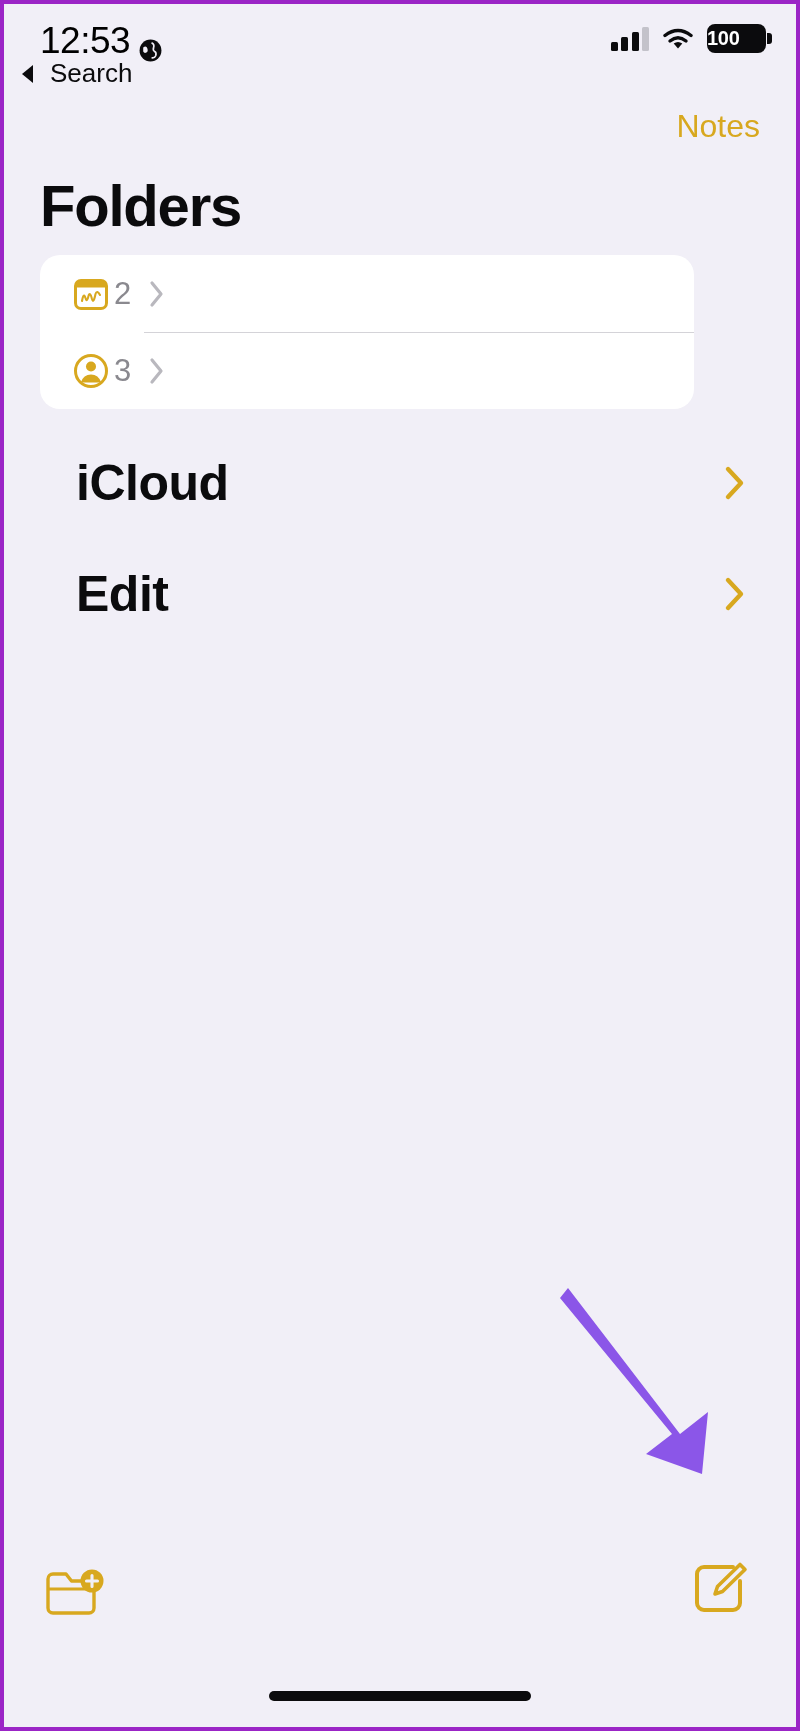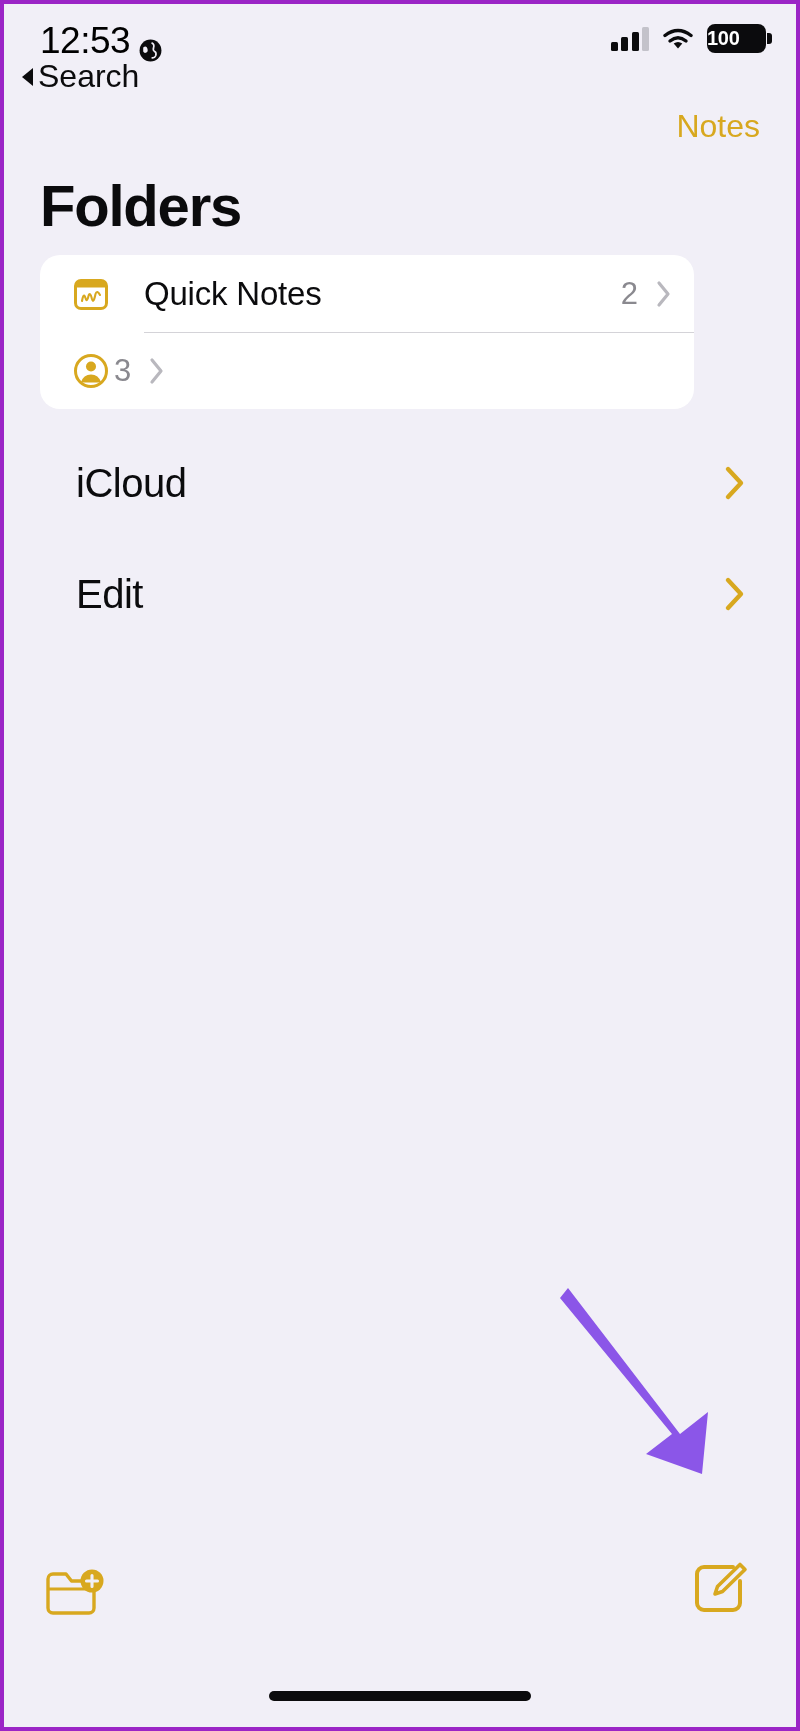--- a/index.html
+++ b/index.html
@@ -56,22 +56,22 @@
   }
   .battery::after {
     content: ""; position: absolute; right: -6px; top: 9px;
     width: 5px; height: 11px; background: #0b0b0d;
     border-radius: 0 3px 3px 0;
   }
 
   
   .back-search {
     position: absolute; top: 54px; left: 18px;
-    display: flex; align-items: center; gap: 5px;
-    font-size: 32px; color: #0b0b0d; font-weight: 400;
+    display: flex; align-items: center; gap: 17px;
+    font-size: 26px; color: #0b0b0d; font-weight: 400;
   }
   .back-tri {
     width: 0; height: 0;
     border-top: 9px solid transparent;
     border-bottom: 9px solid transparent;
     border-right: 11px solid #0b0b0d;
   }
 
   
   .edit-btn {
@@ -118,21 +118,21 @@
 
   
   .plain-row {
     position: absolute; left: 36px; right: 36px;
     height: 60px;
     display: flex; align-items: center; justify-content: space-between;
   }
   .plain-row.icloud { top: 449px; }
   .plain-row.tags   { top: 560px; }
   .plain-label {
-    font-size: 40px; font-weight: 400; color: #0b0b0d;
+    font-size: 50px; font-weight: 700; color: #0b0b0d;
     letter-spacing: -0.5px; padding-left: 36px;
   }
   .chev-gold { width: 22px; height: 36px; margin-right: 14px; }
 
   
   .toolbar {
     position: absolute; left: 0; right: 0; bottom: 84px;
     height: 90px;
   }
   .new-folder-btn {
@@ -208,21 +208,20 @@
   <div class="card">
 
     <div class="row">
       <span class="row-icon">
         <svg viewBox="0 0 40 40" width="40" height="40">
           <rect x="4.5" y="6.5" width="31" height="28" rx="5.5" fill="#ffffff" stroke="#d8a81f" stroke-width="3"></rect>
           <path d="M4.5 12 A5.5 5.5 0 0 1 10 6.5 H30 A5.5 5.5 0 0 1 35.5 12 V13.5 H4.5 Z" fill="#d8a81f"></path>
           <path d="M11 27 Q12.5 18 14.5 24 Q16 29 17.5 22 Q19 17 21 25 Q22.5 30 24.5 20 Q26 15.5 29 21" fill="none" stroke="#d8a81f" stroke-width="2.1" stroke-linecap="round" stroke-linejoin="round"></path>
         </svg>
       </span>
-      <span class="row-label">Quick Notes</span>
       <span class="row-count">2</span>
       <span class="chev-gray">
         <svg viewBox="0 0 16 28" width="16" height="28">
           <path d="M3 3 L12 14 L3 25" fill="none" stroke="#b9b8be" stroke-width="3.2" stroke-linecap="round" stroke-linejoin="round"></path>
         </svg>
       </span>
     </div>
 
     <div class="row">
       <span class="row-icon">

